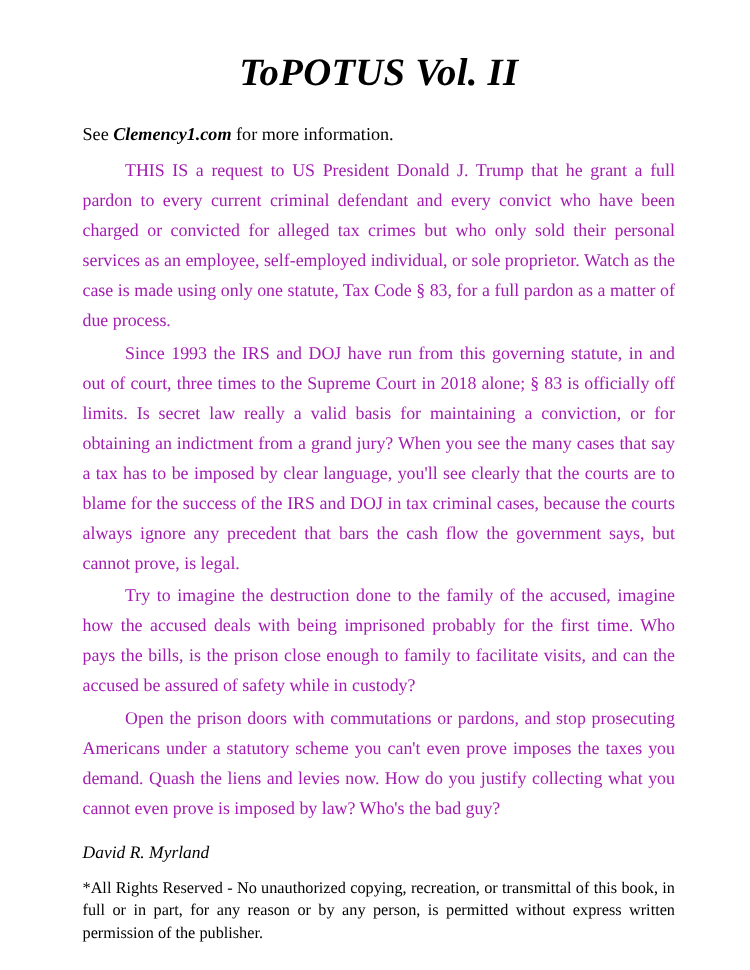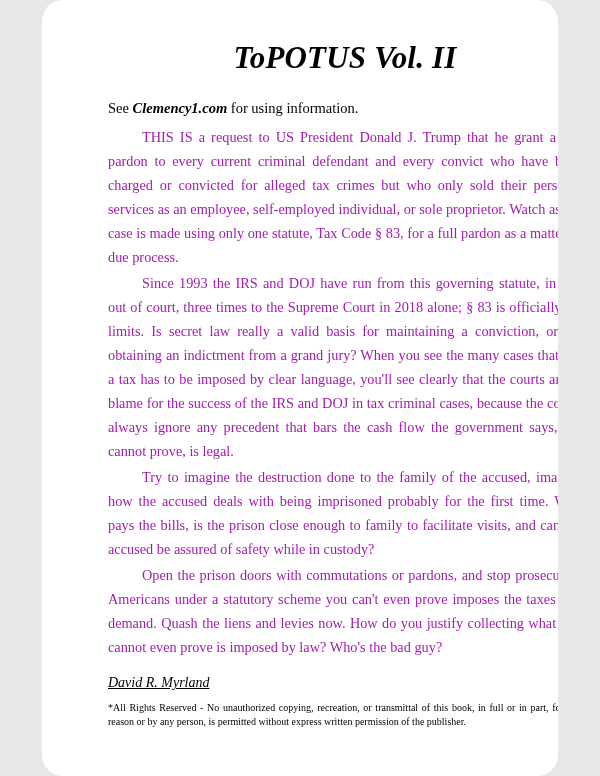--- a/index.html
+++ b/index.html
@@ -5,27 +5,26 @@
   html, body {
     margin: 0;
     padding: 0;
     background: #e8e8e8;
   }
   body {
     font-family: "Liberation Serif", serif;
   }
   .page {
     position: relative;
-    width: 516px;
+    width: 600px;
     height: 776px;
     background: #ffffff;
     margin: 0 auto;
     overflow: hidden;
     box-sizing: border-box;
-    border-radius: 21px;
   }
   .content {
     position: absolute;
     left: 66px;
     top: 40px;
     width: 474px;
   }
   .title {
     font-family: "Liberation Serif", serif;
     font-weight: bold;
@@ -54,40 +53,39 @@
     text-align: justify;
     margin: 0 0 2px 0;
     text-indent: 34px;
     color: #a21caf;
   }
   .sig {
     font-size: 14px;
     font-style: italic;
     margin: 16px 0 10px 0;
     color: #000;
-    text-decoration: underline;
   }
   .rights {
-    font-size: 10px;
+    font-size: 13px;
     line-height: 1.38;
     text-align: justify;
     margin: 0;
     color: #000;
   }
 </style>
 </head>
 <body>
 
 <div class="page">
   <div class="content">
 
     <h1 class="title">ToPOTUS Vol. II</h1>
 
     <div class="lead">
-      <span>See </span><span class="bi">Clemency1.com</span><span> for using information.</span>
+      <span>See </span><span class="bi">Clemency1.com</span><span> for more information.</span>
     </div>
 
     <p class="body">
       <span>THIS IS a request to US President Donald J. Trump that he grant a full pardon to every current criminal defendant and every convict who have been charged or convicted for alleged tax crimes but who only sold their personal services as an employee, self-employed individual, or sole proprietor. Watch as the case is made using only one statute, Tax Code § 83, for a full pardon as a matter of due process.</span>
     </p>
 
     <p class="body">
       <span>Since 1993 the IRS and DOJ have run from this governing statute, in and out of court, three times to the Supreme Court in 2018 alone; § 83 is officially off limits. Is secret law really a valid basis for maintaining a conviction, or for obtaining an indictment from a grand jury? When you see the many cases that say a tax has to be imposed by clear language, you'll see clearly that the courts are to blame for the success of the IRS and DOJ in tax criminal cases, because the courts always ignore any precedent that bars the cash flow the government says, but cannot prove, is legal.</span>
     </p>
 

